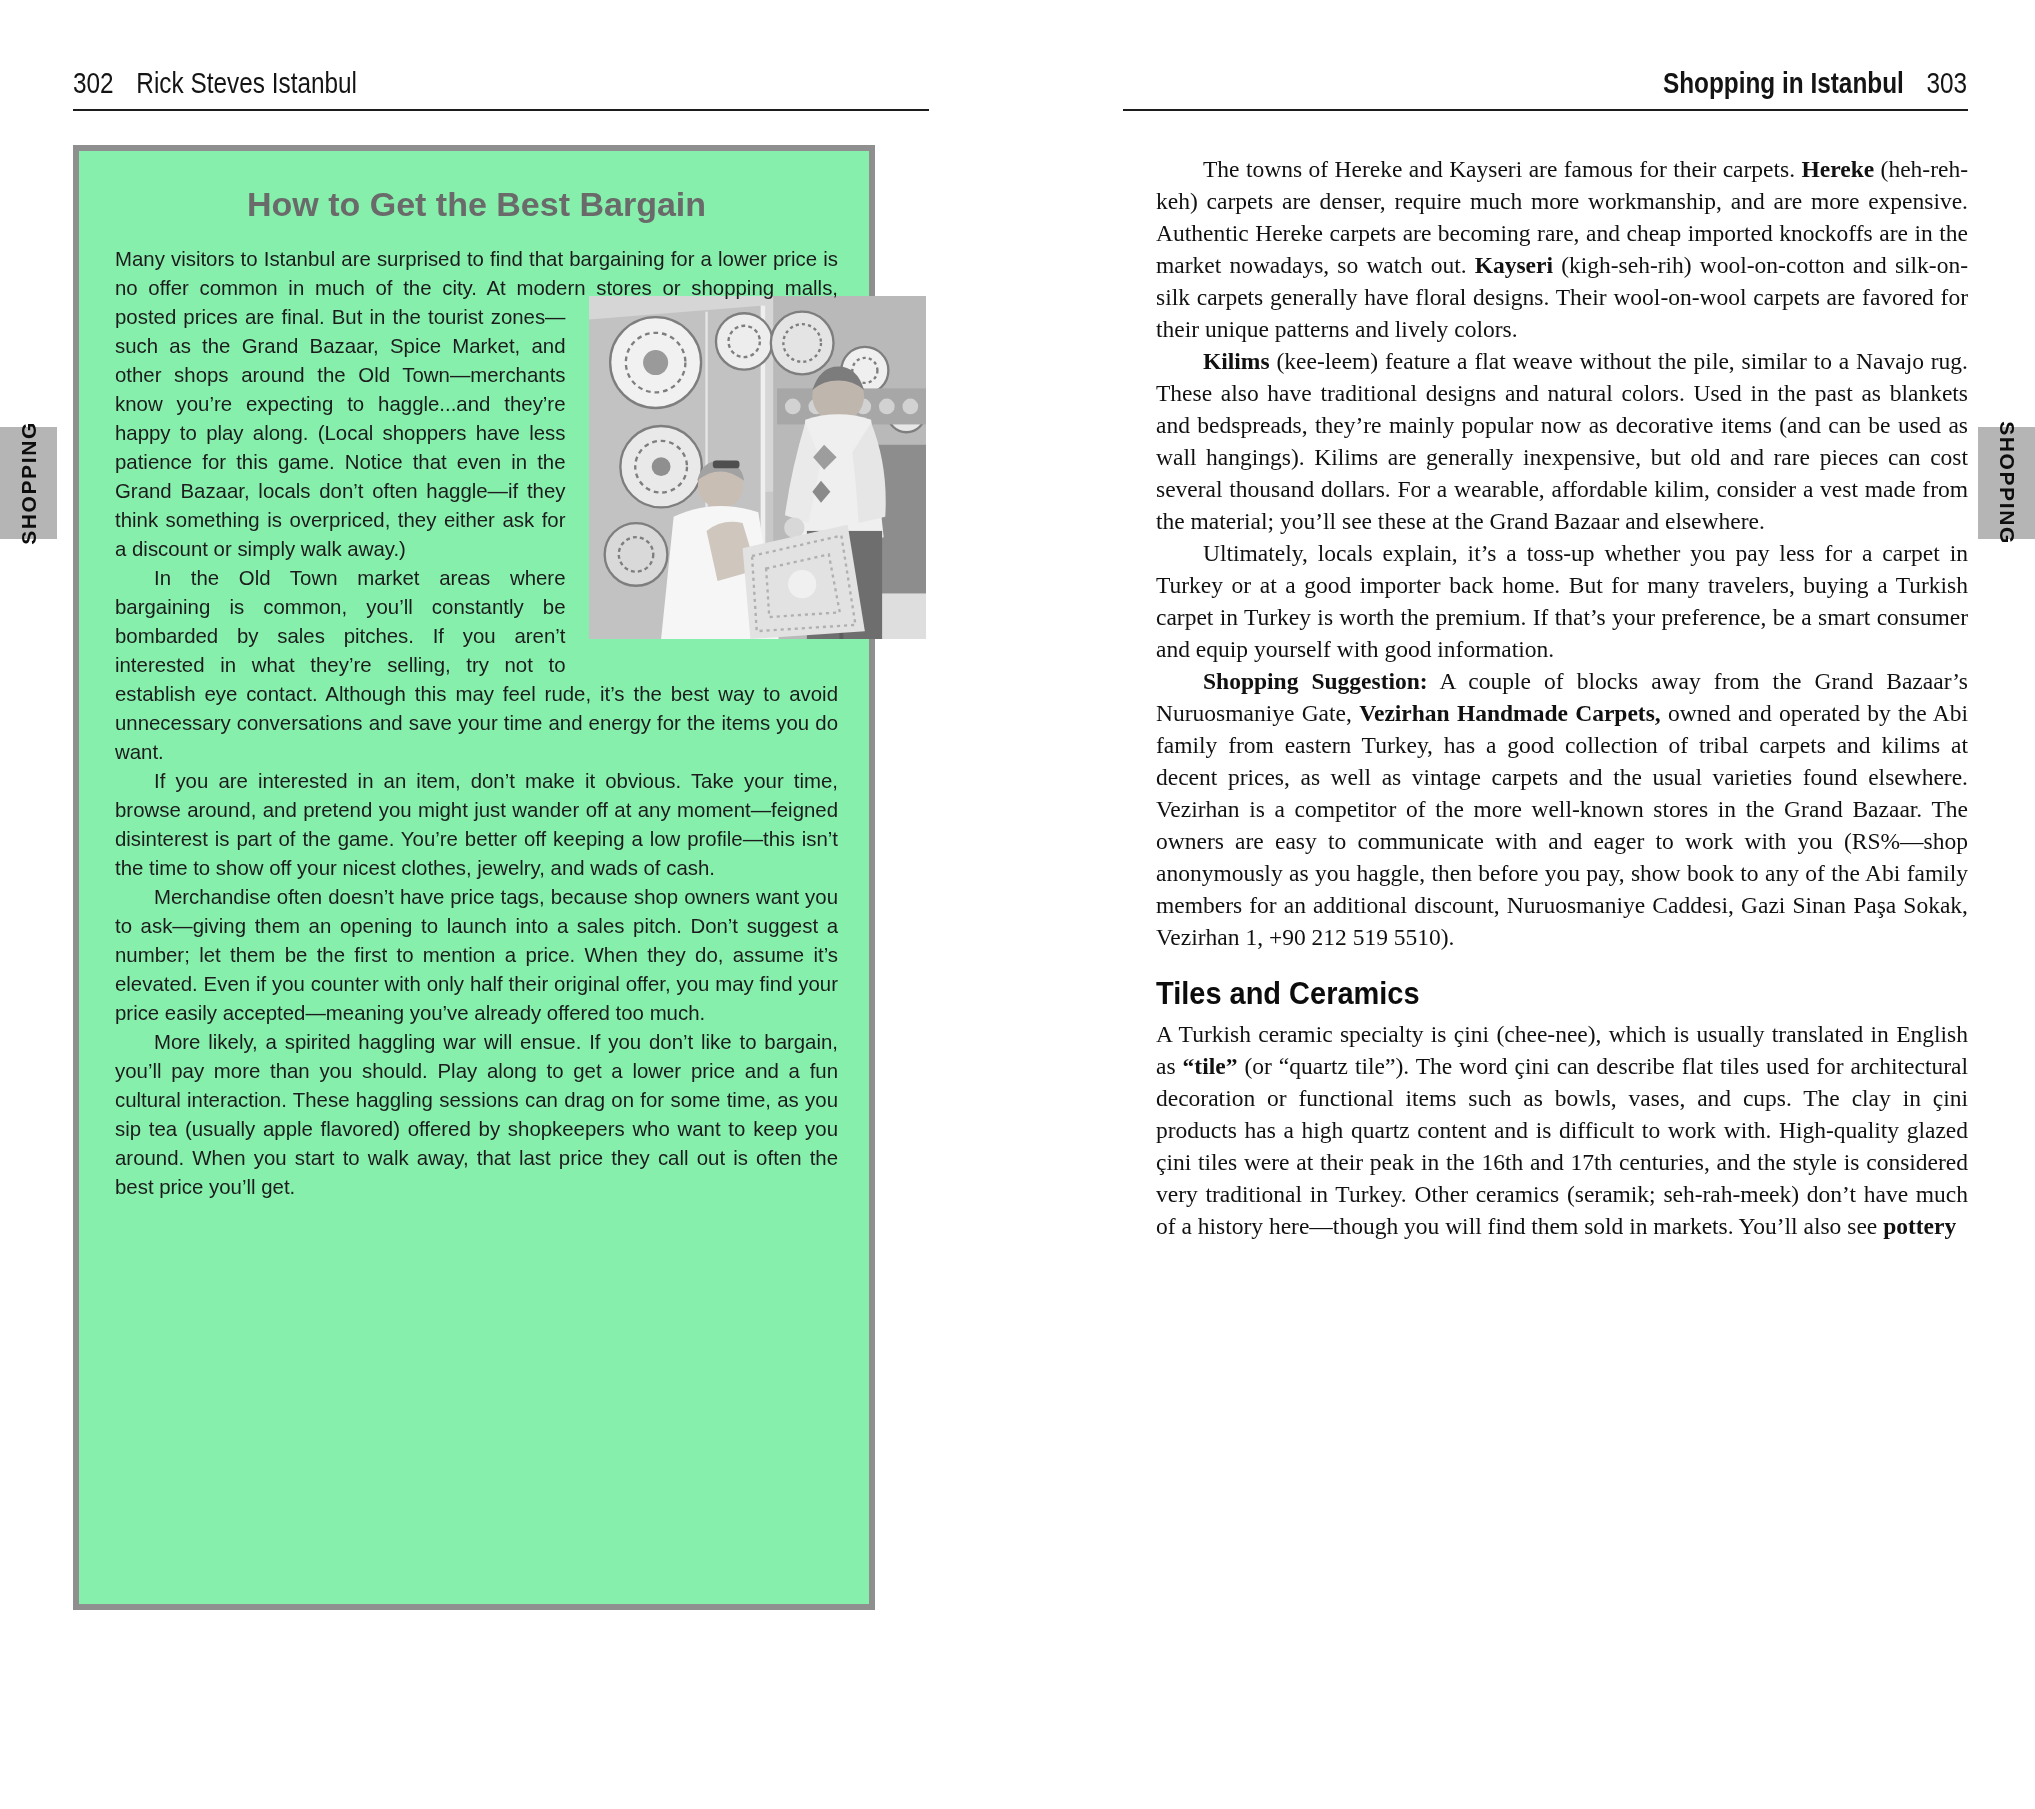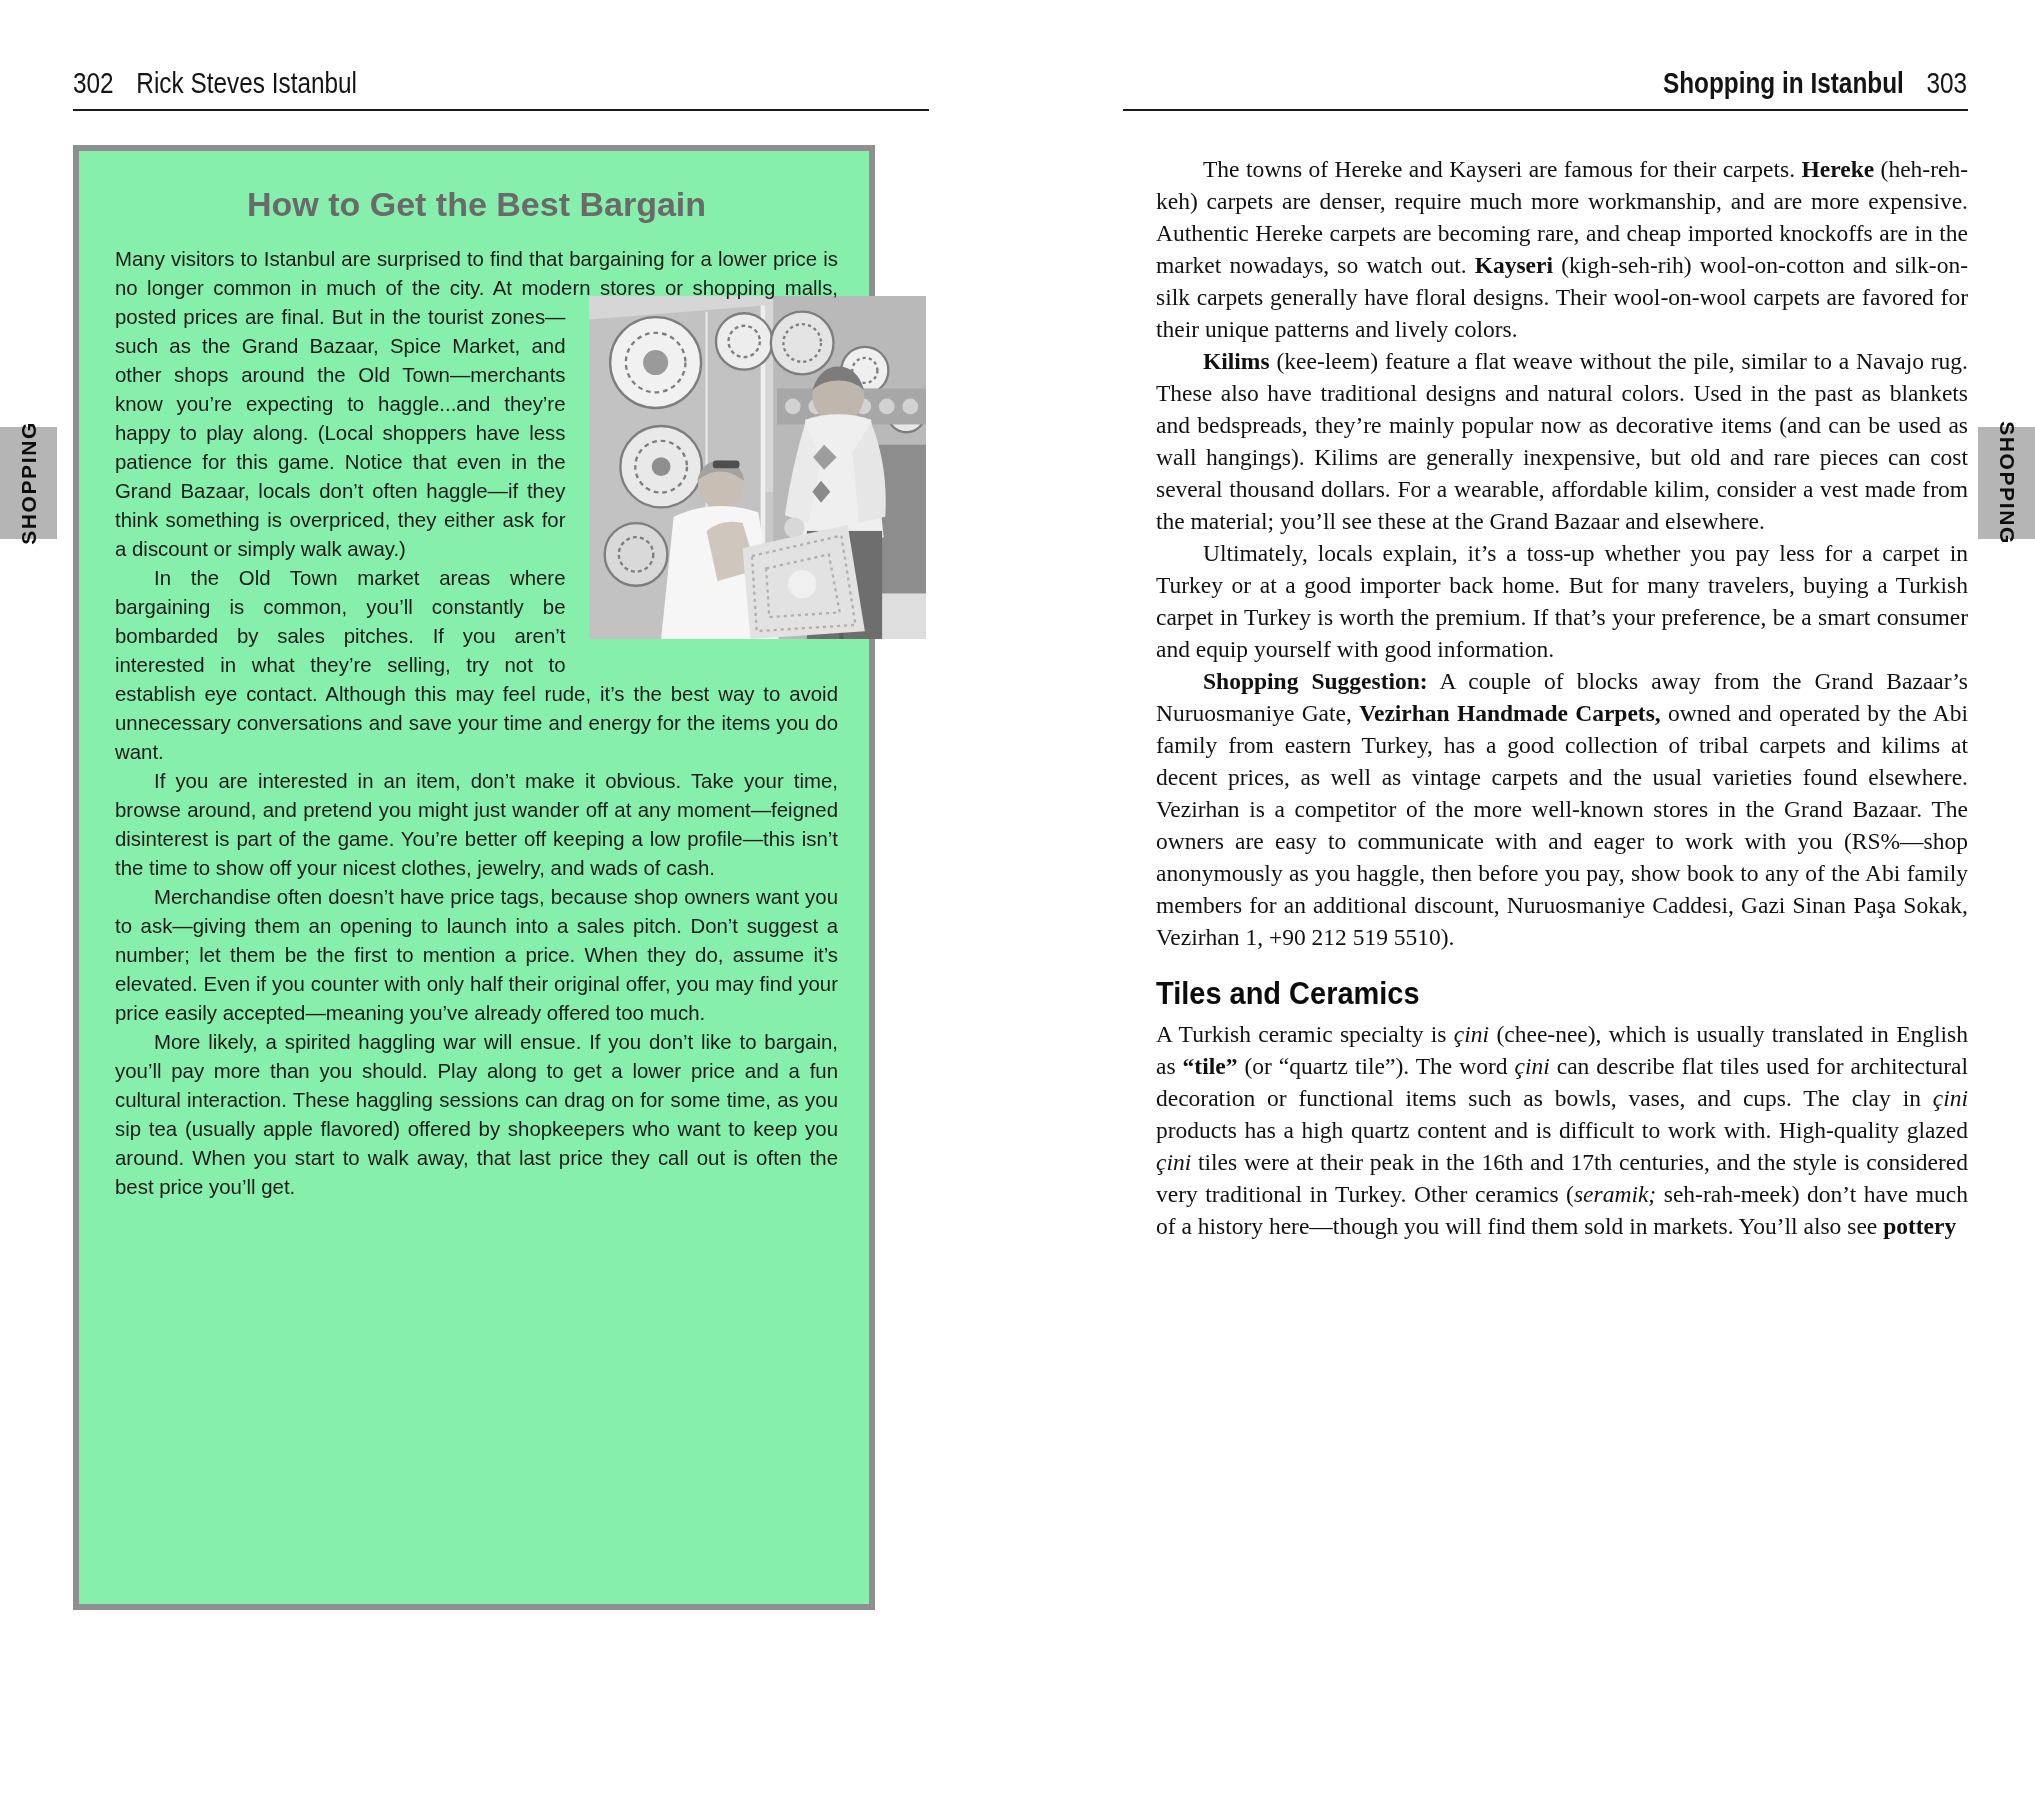--- a/index.html
+++ b/index.html
@@ -44,21 +44,21 @@
 
   
   .right-col{position:absolute;left:1156px;top:153px;width:812px;
         font-family:"Liberation Serif",serif;font-size:23.5px;line-height:32px;
         text-align:justify;color:#111;}
   .right-col p{margin:0;}
   .right-col p.indent{text-indent:47px;}
   .section-heading{font-family:"Liberation Sans",sans-serif;font-weight:700;font-size:30.5px;
         color:#0c0c0c;margin:23.5px 0 9.4px 0;transform:scaleX(.95);transform-origin:left center;}
   .b{font-weight:700;font-family:Liberation Serif, serif;}
-  .i{font-style:italic;margin-top:36px;}
+  .i{margin-top:36px;}
 </style>
 </head>
 <body>
 
 <div id="page">
 
   <div class="running-head rh-left">
     <span class="rh-num">302</span><span class="rh-gap"></span><span class="rh-title">Rick Steves Istanbul</span>
   </div>
   <div class="head-rule rule-left"></div>
@@ -71,21 +71,21 @@
   <div class="side-tab tab-left">
     <span>SHOPPING</span>
   </div>
   <div class="side-tab tab-right">
     <span>SHOPPING</span>
   </div>
 
   <div class="sidebar-box">
     <h2 class="box-title">How to Get the Best Bargain</h2>
     <div class="box-body">
-        <p class="para"><span>Many visitors to Istanbul are surprised to find that bargaining for a lower price is no longer common in much of the city. At </span>
+        <p class="para"><span>Many visitors to Istanbul are surprised to find that bargaining for a lower price is no offer common in much of the city. At </span>
   <span class="photo-float" role="img">
     <svg viewBox="0 0 430 438" preserveAspectRatio="none">
       <rect x="0" y="0" width="430" height="438" fill="#c8c8c8"></rect>
       <rect x="0" y="0" width="430" height="250" fill="#d6d6d6"></rect>
       <rect x="235" y="0" width="195" height="438" fill="#b9b9b9"></rect>
       <rect x="360" y="190" width="70" height="190" fill="#8d8d8d"></rect>
       <rect x="300" y="380" width="130" height="58" fill="#dedede"></rect>
 
       <polygon points="0,30 225,12 225,438 0,438" fill="#c2c2c2"></polygon>
       <line x1="222" y1="12" x2="222" y2="438" stroke="#efefef" stroke-width="6"></line>

